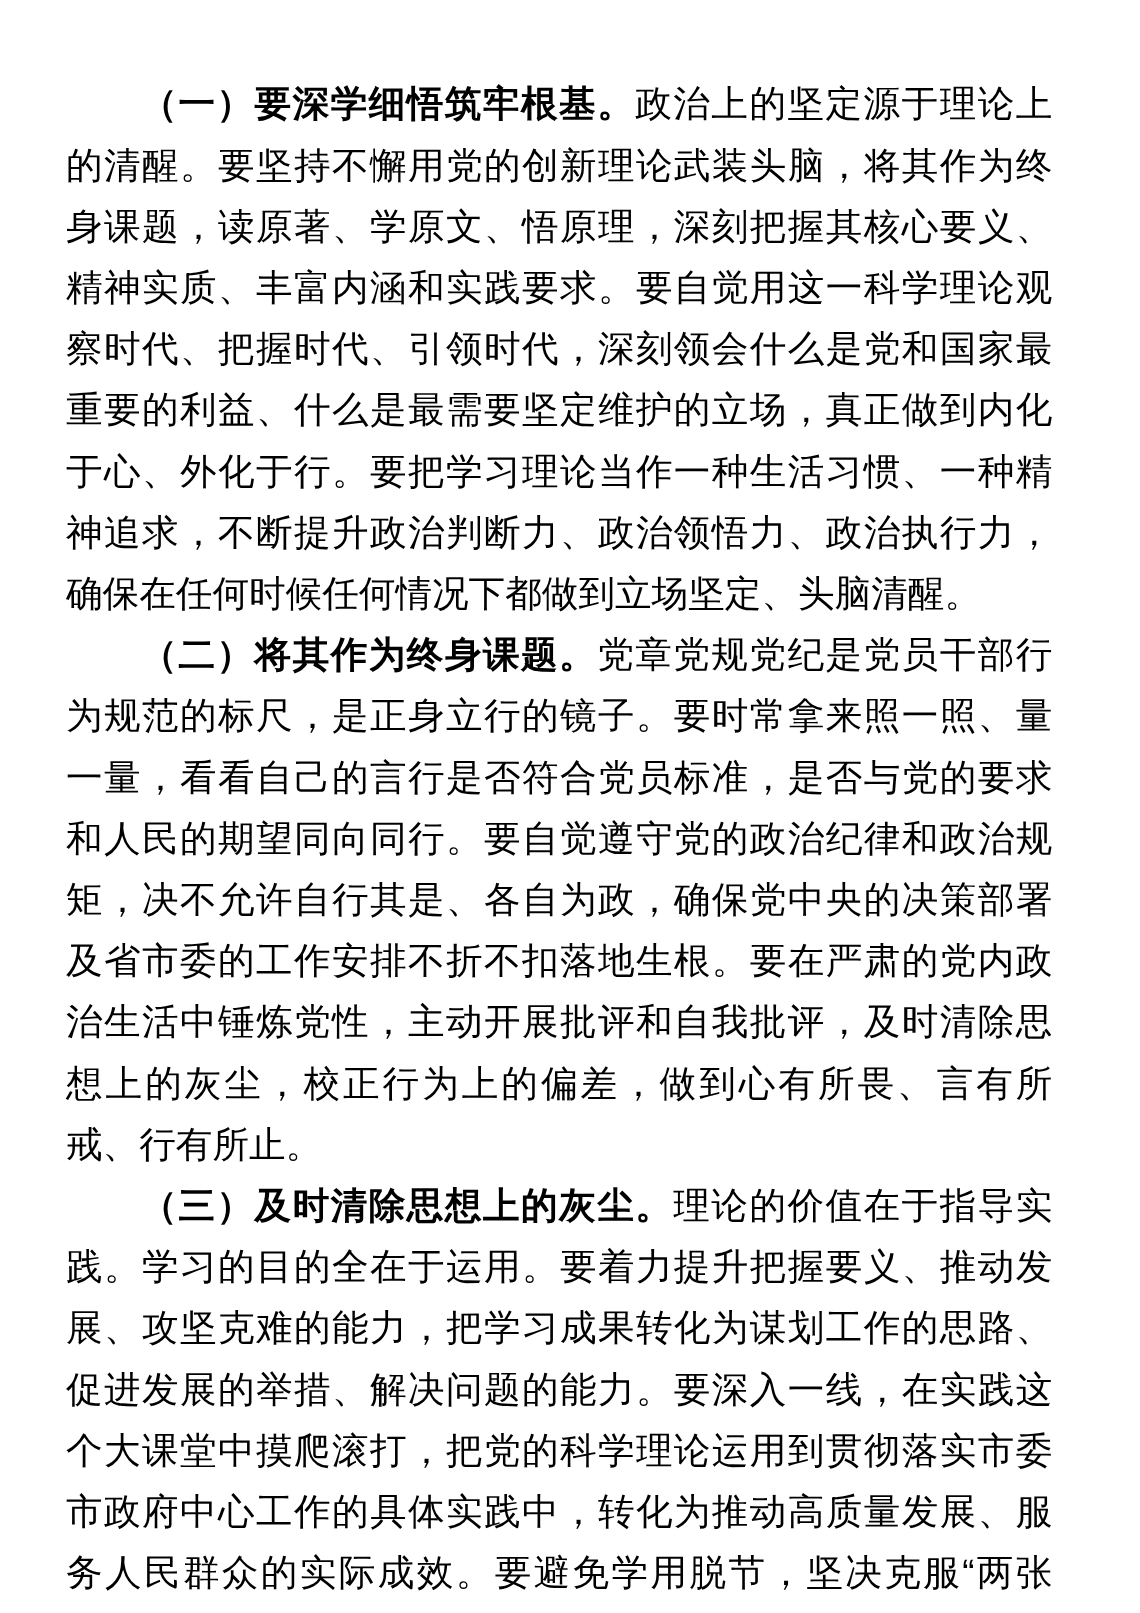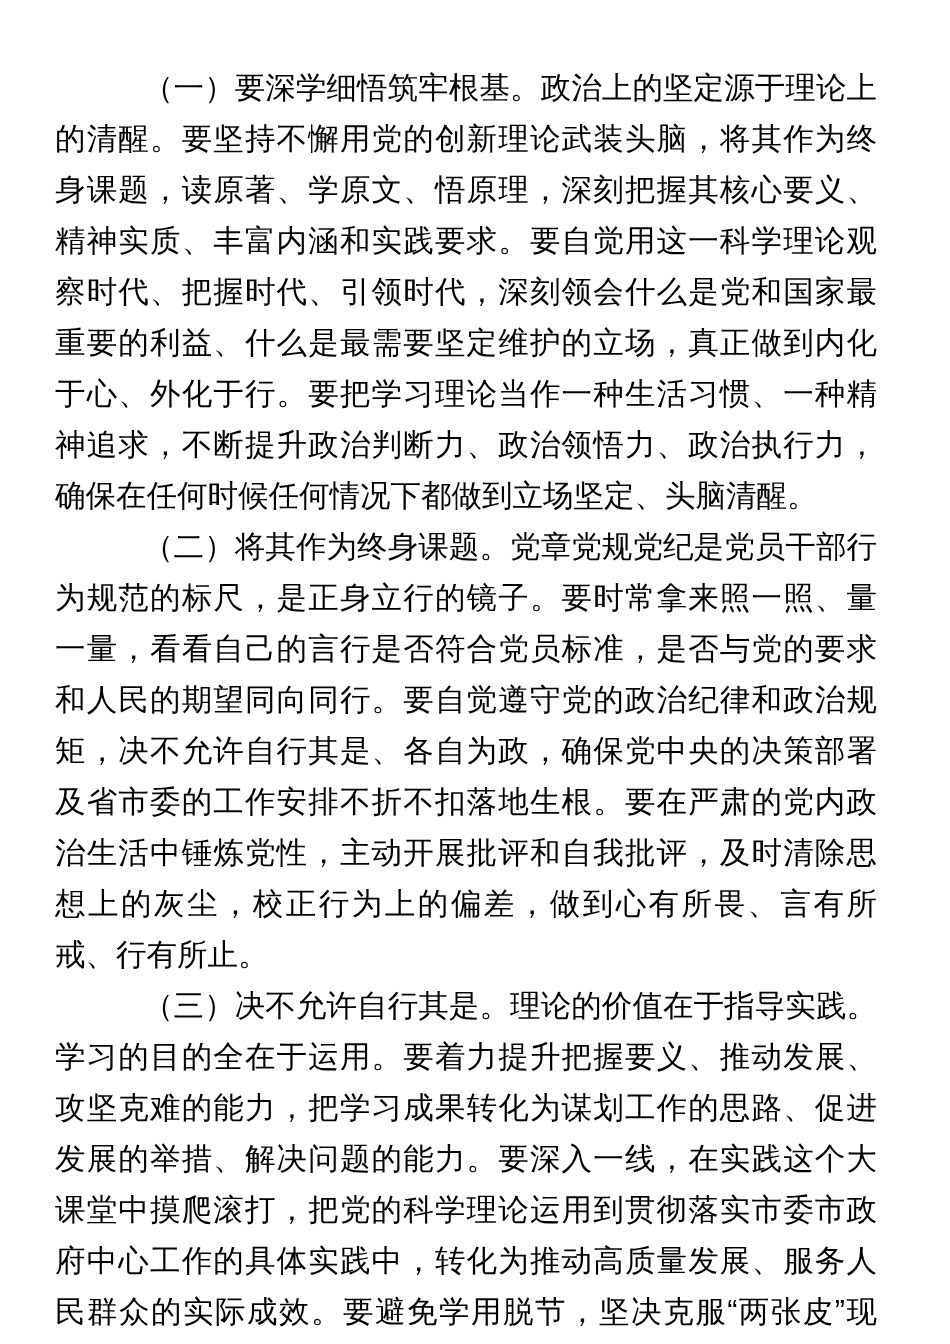--- a/index.html
+++ b/index.html
@@ -42,36 +42,35 @@
     letter-spacing: 0px;
     word-break: break-all;
     hyphens: none;
   }
 
   .para + .para {
     margin-top: 0px;
   }
 
   .para .lead {
-    font-weight: normal;
-    margin-left: 26px;
+    font-weight: bold;
   }
 </style>
 </head>
 <body>
 
 <div class="page">
   <div class="doc-body">
 
     <p class="para">
       <span class="lead">（一）要深学细悟筑牢根基。</span><span class="body">政治上的坚定源于理论上的清醒。要坚持不懈用党的创新理论武装头脑，将其作为终身课题，读原著、学原文、悟原理，深刻把握其核心要义、精神实质、丰富内涵和实践要求。要自觉用这一科学理论观察时代、把握时代、引领时代，深刻领会什么是党和国家最重要的利益、什么是最需要坚定维护的立场，真正做到内化于心、外化于行。要把学习理论当作一种生活习惯、一种精神追求，不断提升政治判断力、政治领悟力、政治执行力，确保在任何时候任何情况下都做到立场坚定、头脑清醒。</span>
     </p>
 
     <p class="para">
       <span class="lead">（二）将其作为终身课题。</span><span class="body">党章党规党纪是党员干部行为规范的标尺，是正身立行的镜子。要时常拿来照一照、量一量，看看自己的言行是否符合党员标准，是否与党的要求和人民的期望同向同行。要自觉遵守党的政治纪律和政治规矩，决不允许自行其是、各自为政，确保党中央的决策部署及省市委的工作安排不折不扣落地生根。要在严肃的党内政治生活中锤炼党性，主动开展批评和自我批评，及时清除思想上的灰尘，校正行为上的偏差，做到心有所畏、言有所戒、行有所止。</span>
     </p>
 
     <p class="para">
-      <span class="lead">（三）决不允许自行其是。</span><span class="body">理论的价值在于指导实践。学习的目的全在于运用。要着力提升把握要义、推动发展、攻坚克难的能力，把学习成果转化为谋划工作的思路、促进发展的举措、解决问题的能力。要深入一线，在实践这个大课堂中摸爬滚打，把党的科学理论运用到贯彻落实市委市政府中心工作的具体实践中，转化为推动高质量发展、服务人民群众的实际成效。要避免学用脱节，坚决克服“两张皮”现象，努力成为习近平新时代中国特色社会主义思想的坚定信仰者、忠实实践者。</span>
+      <span class="lead">（三）及时清除思想上的灰尘。</span><span class="body">理论的价值在于指导实践。学习的目的全在于运用。要着力提升把握要义、推动发展、攻坚克难的能力，把学习成果转化为谋划工作的思路、促进发展的举措、解决问题的能力。要深入一线，在实践这个大课堂中摸爬滚打，把党的科学理论运用到贯彻落实市委市政府中心工作的具体实践中，转化为推动高质量发展、服务人民群众的实际成效。要避免学用脱节，坚决克服“两张皮”现象，努力成为习近平新时代中国特色社会主义思想的坚定信仰者、忠实实践者。</span>
     </p>
 
   </div>
 </div>
 
 </body></html>

